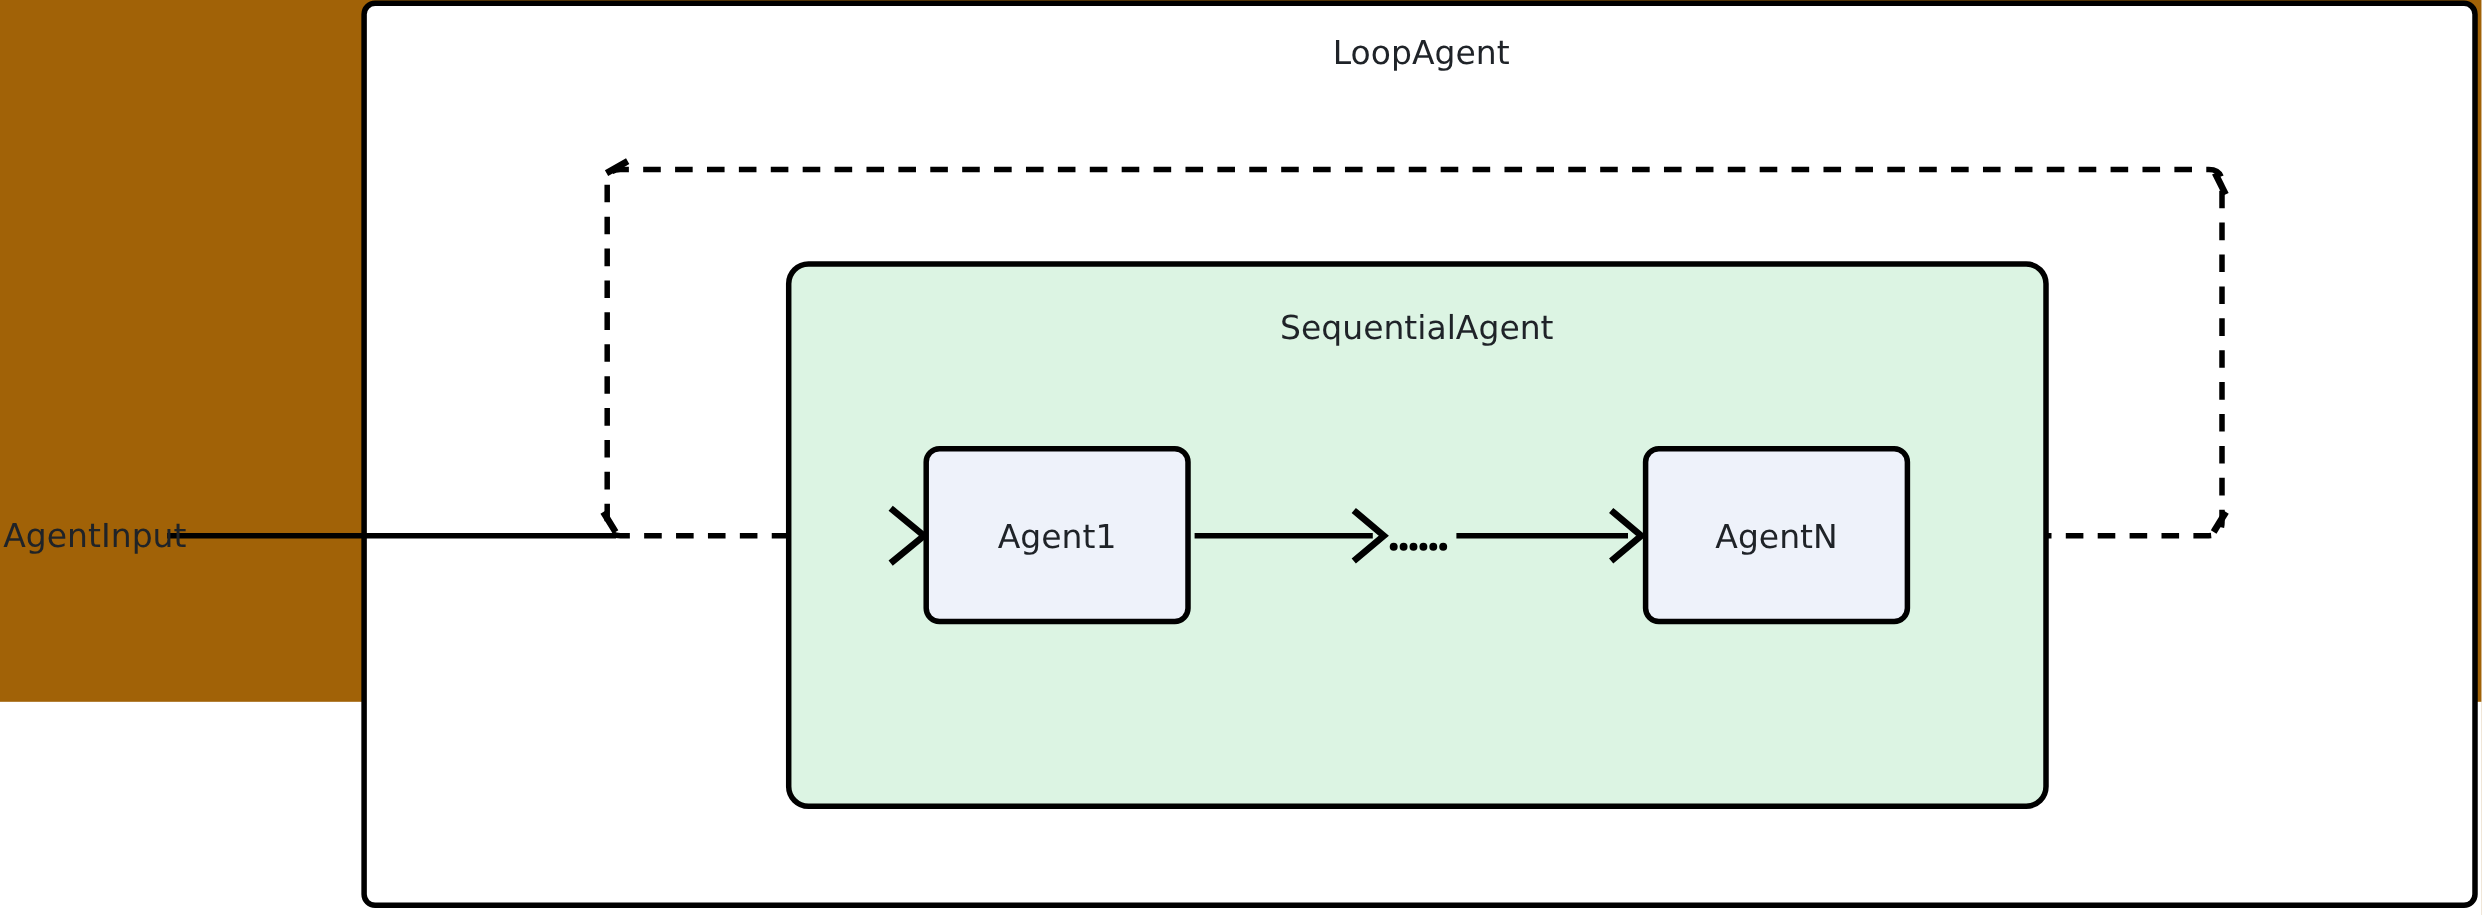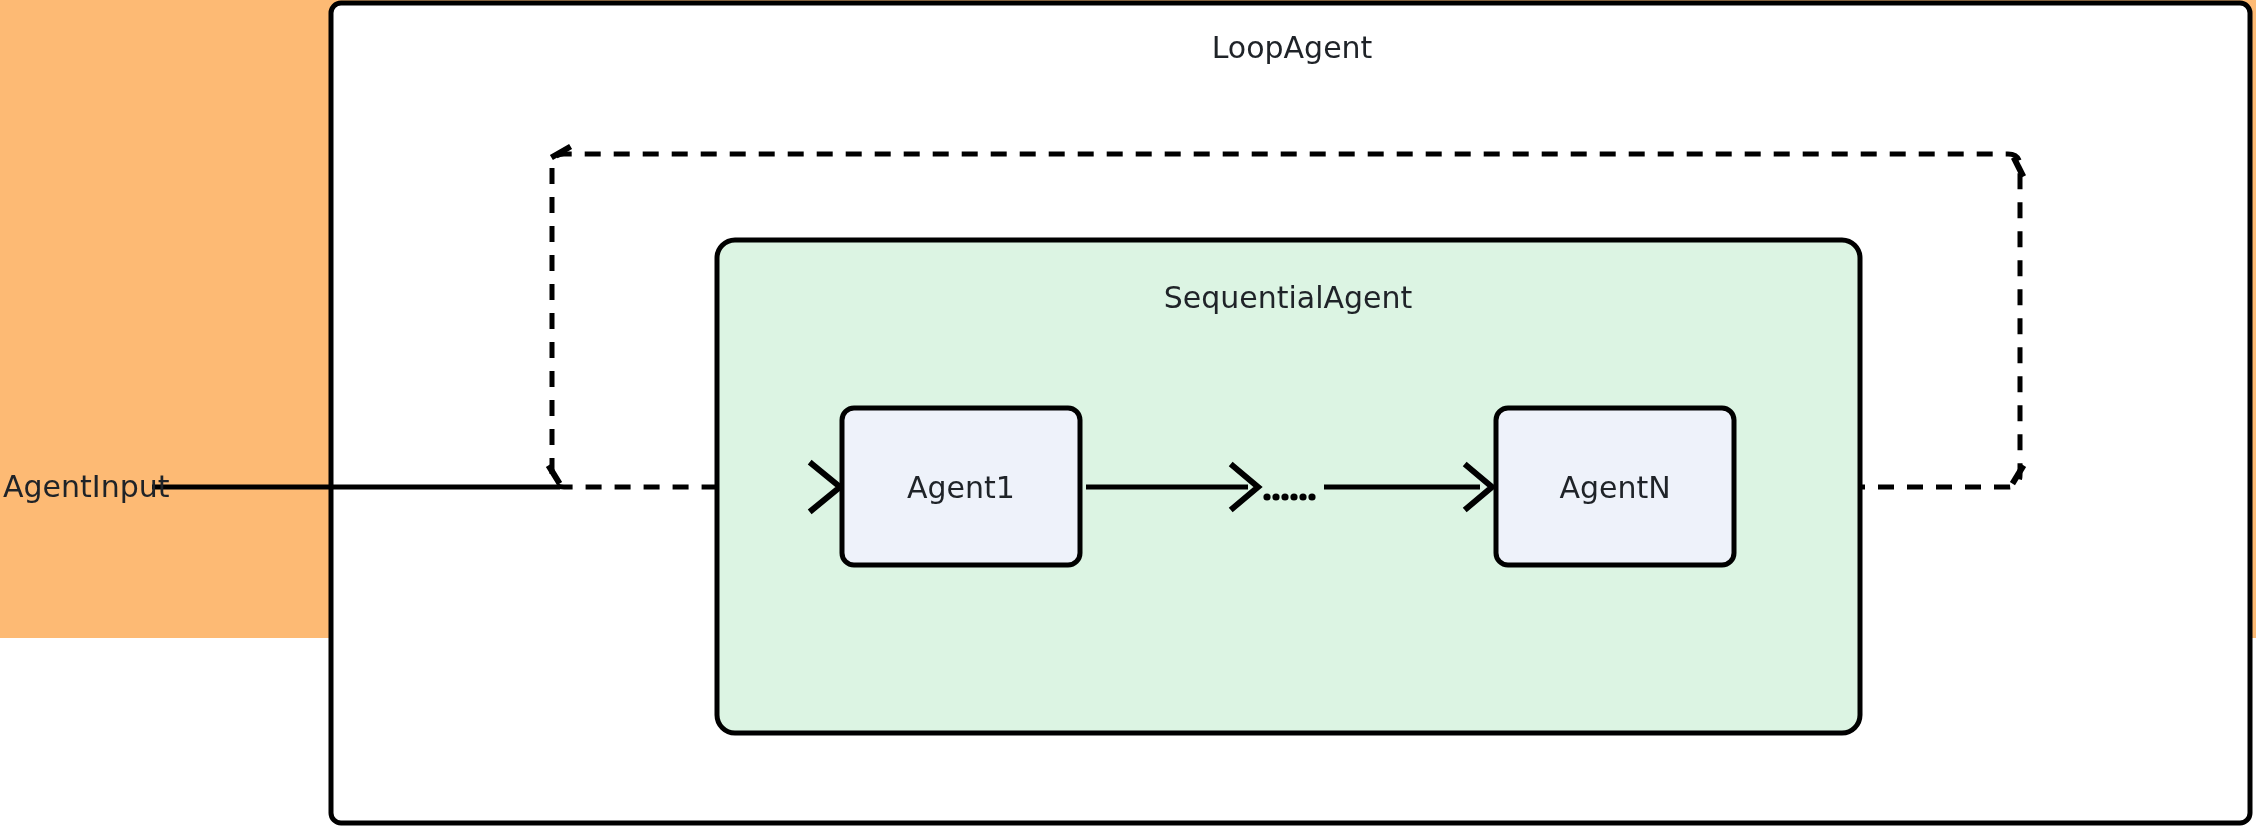--- a/index.html
+++ b/index.html
@@ -10,21 +10,21 @@
   body {
     width: 2256px;
     height: 832px;
     font-family: "DejaVu Sans", "Liberation Sans", sans-serif;
     overflow: hidden;
   }
   #canvas {
     position: relative;
     width: 2256px;
     height: 638px;
-    background: #fdba74;
+    background: #a16207;
   }
   #diagram-svg {
     position: absolute;
     left: 0;
     top: 0;
     width: 2256px;
     height: 832px;
   }
   .node-label {
     font-family: "DejaVu Sans", "Liberation Sans", sans-serif;

